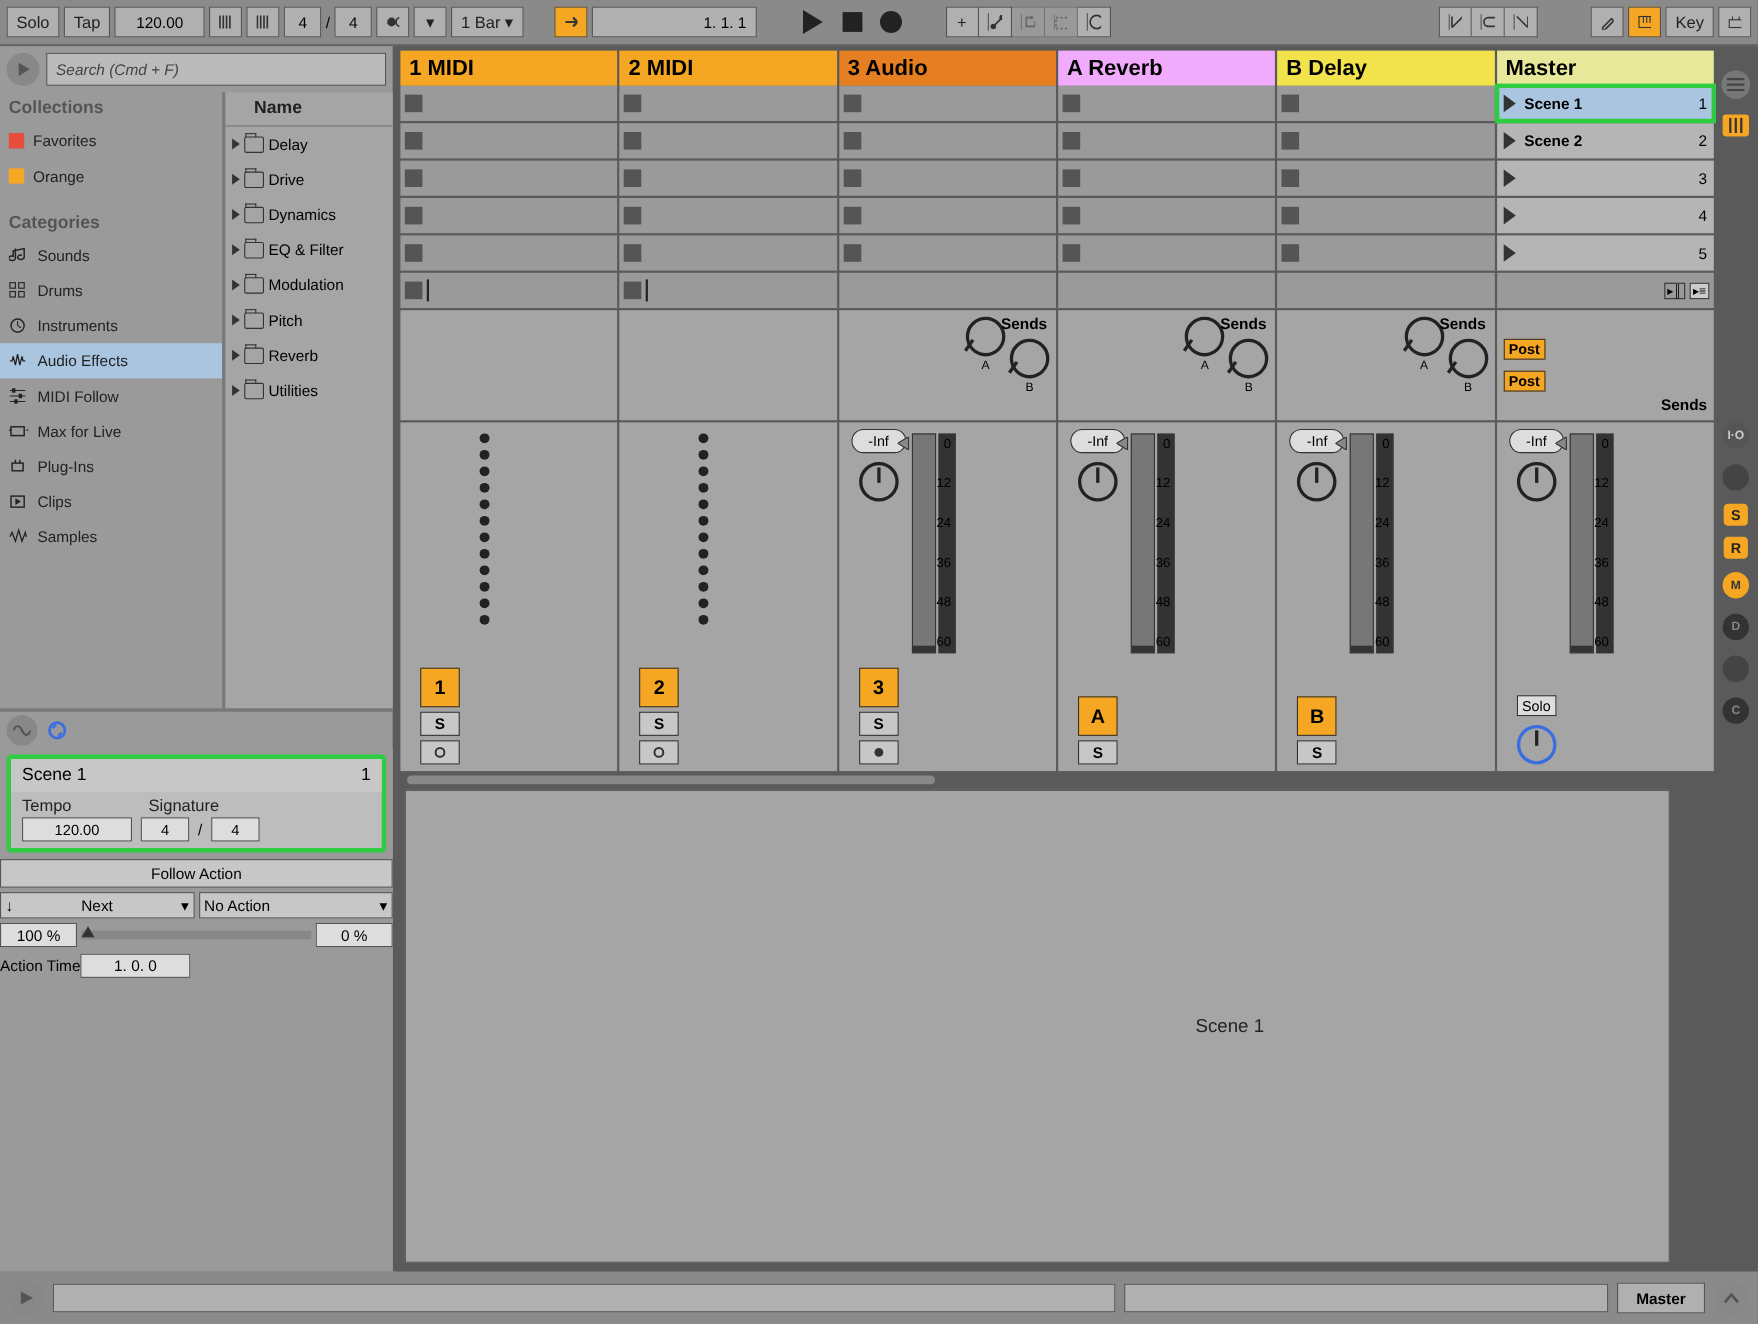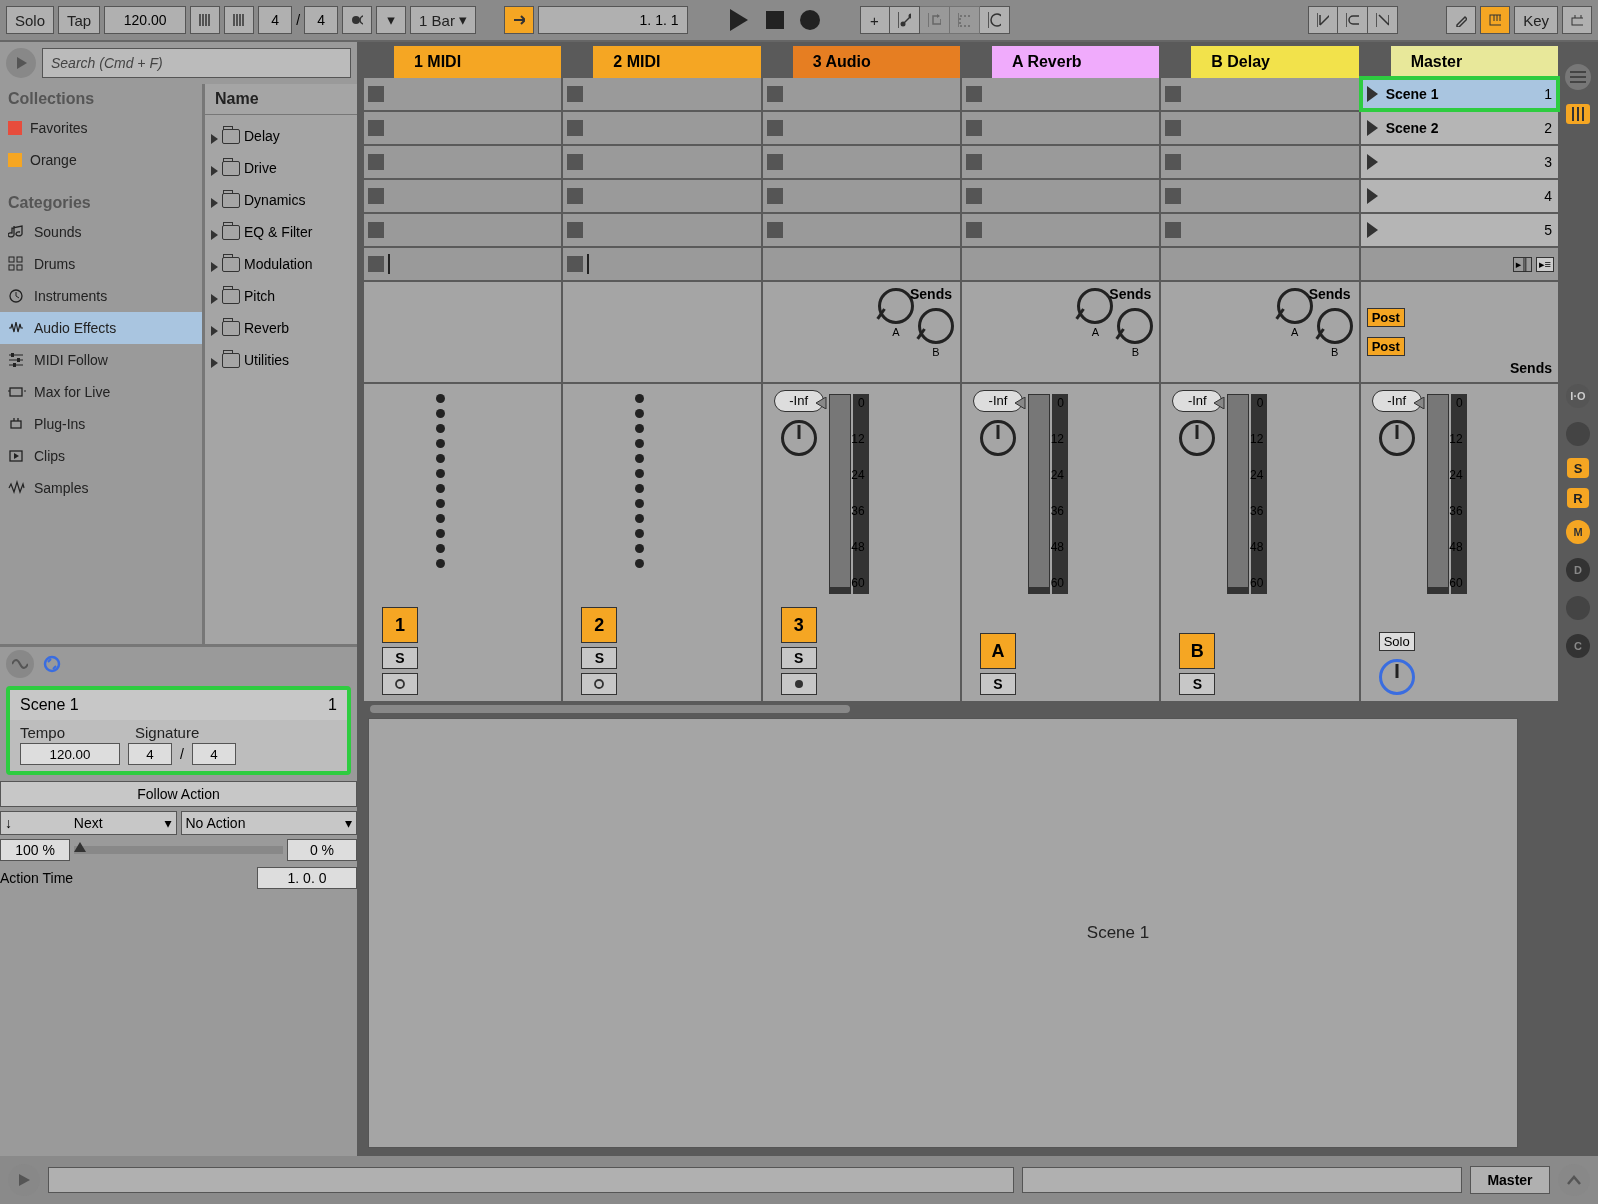--- a/index.html
+++ b/index.html
@@ -27,22 +27,22 @@
 .searchrow { height:42px; display:flex; align-items:center; padding:4px 6px; gap:6px; }
 .playhint { width:30px; height:30px; border-radius:50%; background:#888; display:flex; align-items:center;justify-content:center; }
 .searchbox { flex:1; height:30px; background:#bbb; border:1px solid #555; color:#444; padding:0 8px; display:flex; align-items:center; font-style:italic;}
 .brow { display:flex; height:560px; }
 .leftcol { width:205px; border-right:3px solid #777; overflow:hidden; }
 .rightcol { flex:1; background:#a5a5a5; }
 .sechdr { font-weight:bold; color:#555; padding:6px 8px 4px; font-size:16px; }
 .bitem { display:flex; align-items:center; gap:8px; padding:4px 8px; color:#222; height:32px; }
 .bitem.sel { background:#a9c5e0; }
 .sq { width:14px; height:14px; }
-.nrow { display:flex; align-items:flex-end; gap:4px; padding:3px 6px; height:32px; }
-.nhdr { font-weight:bold; padding:6px 10px; font-size:16px; color:#222; border-bottom:1px solid #777; }
+.nrow { display:flex; align-items:center; gap:4px; padding:3px 6px; height:32px; }
+.nhdr { font-weight:bold; padding:6px 26px; font-size:16px; color:#222; border-bottom:1px solid #777; }
 .tri { width:0;height:0;border-top:5px solid transparent;border-bottom:5px solid transparent;border-left:7px solid #333; }
 .fold { width:18px;height:15px;border:1.5px solid #333; border-radius:2px; position:relative; }
 .fold::before{content:'';position:absolute;top:-4px;left:0;width:8px;height:3px;border:1.5px solid #333;border-bottom:none;}
 
 
 .lower { flex:1; background:#9a9a9a; padding:0; }
 .grooverow { height:36px; display:flex; align-items:center; padding:4px 6px; gap:6px; border-top:3px solid #777;}
 .wave { width:28px;height:28px;border-radius:50%;background:#888;display:flex;align-items:center;justify-content:center;}
 .sceneedit { margin:6px; border:4px solid #2ecc40; border-radius:4px; padding:0; background:#bdbdbd; }
 .sehdr { display:flex; justify-content:space-between; padding:6px 10px; font-size:16px; background:#c7c7c7; }
@@ -50,26 +50,26 @@
 .selbl { display:flex; gap:70px; font-size:15px; color:#222; }
 .seflds { display:flex; gap:8px; align-items:center; margin-top:2px; }
 .sefld { background:#ddd; border:1px solid #555; height:22px; text-align:center; }
 .follow { margin:4px 0; }
 .fabtn { width:100%; height:26px; background:#c7c7c7; border:1px solid #555; text-align:center; line-height:24px; }
 .farow { display:flex; gap:4px; margin-top:4px; }
 .fasel { flex:1; background:#c7c7c7; border:1px solid #555; height:24px; display:flex; align-items:center; justify-content:space-between; padding:0 4px; }
 .fapct { display:flex; align-items:center; margin-top:4px; gap:4px; }
 .pctbox { width:70px; height:22px; background:#ddd; border:1px solid #555; text-align:center; line-height:20px; font-size:14px; }
 .slider { flex:1; height:8px; background:#888; position:relative; }
-.atrow { display:flex; justify-content:space-between; align-items:center; margin-top:6px; }
+.atrow { display:flex; align-items:center; margin-top:6px; }
 
 
 .session { flex:1; display:flex; flex-direction:column; background:#5a5a5a; padding:4px 40px 4px 4px; }
 .trackheaders { display:flex; height:32px; gap:2px; }
-.th { flex:1; display:flex; align-items:center; padding:0 20px; font-weight:bold; font-size:16px;margin-left:30px; }
+.th { flex:1; display:flex; align-items:center; padding:0 8px; font-weight:bold; font-size:20px; }
 .mh { width:200px; }
 .cliparea { display:flex; gap:2px; }
 .trackcol { flex:1; display:flex; flex-direction:column; gap:2px; }
 .clipslot { height:32px; background:#9a9a9a; display:flex; align-items:center; padding:0 4px; }
 .mastcol { width:200px; }
 .stopbox { width:16px; height:16px; background:#555; }
 .scenerow { height:32px; background:#b5b5b5; display:flex; align-items:center; padding:0 6px; gap:8px; }
 .scenerow.sel { background:#a9c5e0; outline:4px solid #2ecc40; outline-offset:-2px; z-index:2; position:relative;}
 .playtri { width:0;height:0;border-top:8px solid transparent;border-bottom:8px solid transparent;border-left:11px solid #333; }
 .scenum { margin-left:auto; font-weight:normal; }

